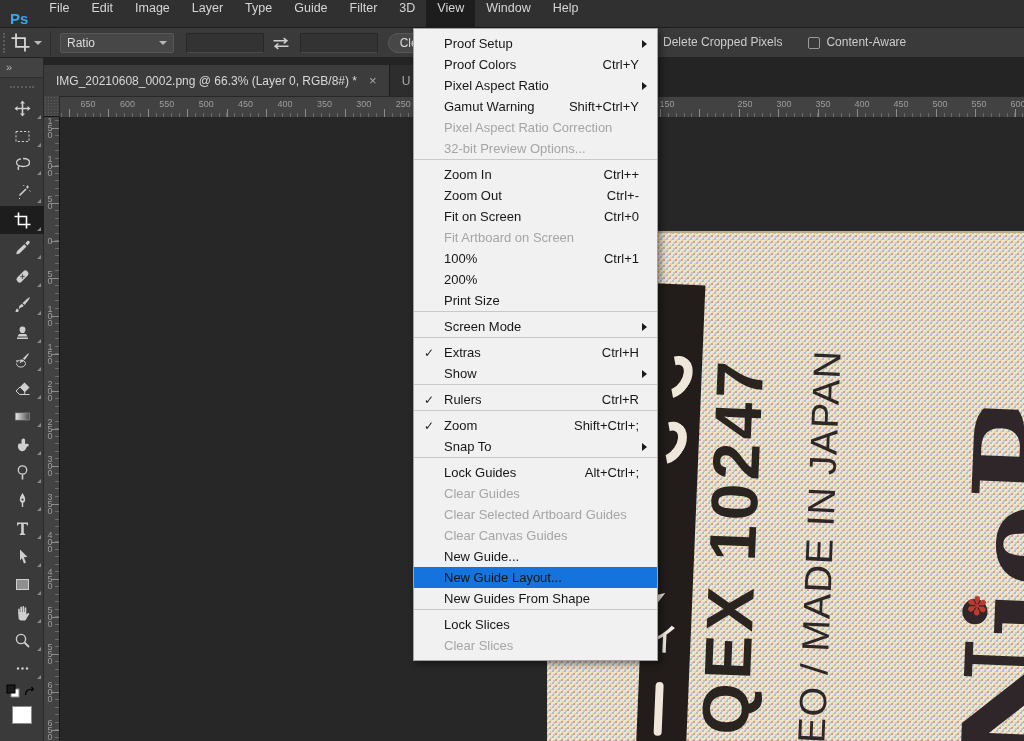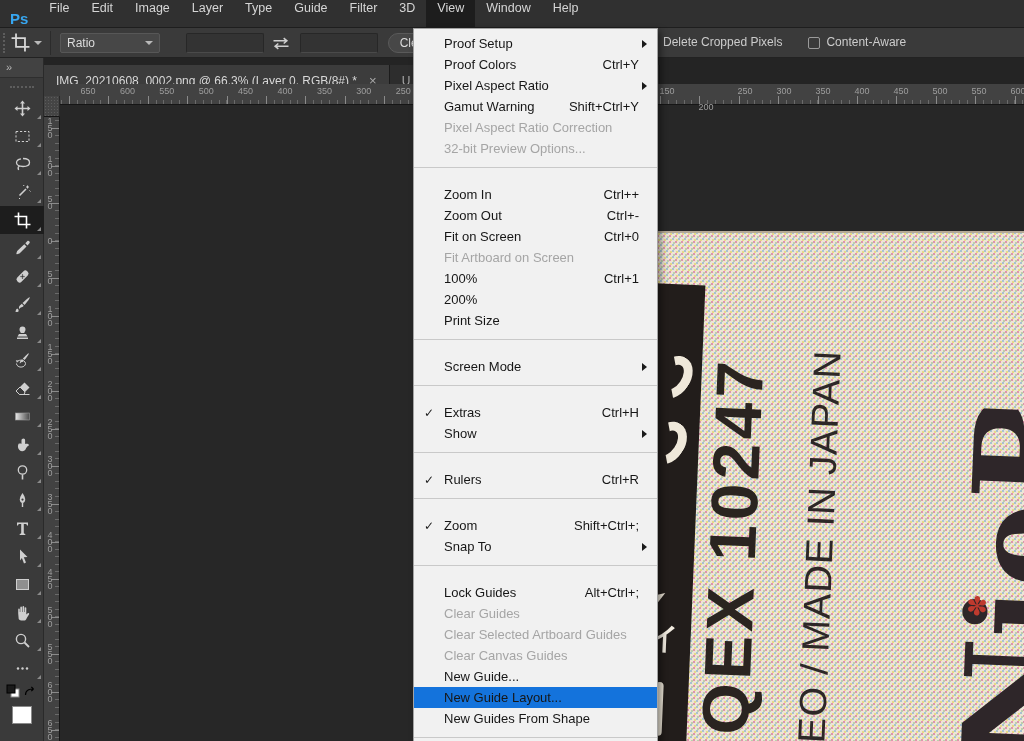--- a/index.html
+++ b/index.html
@@ -18,21 +18,21 @@
   #optionsbar { position:absolute; left:0; top:28px; width:100%; height:30px;
     background:#3a3a3a; border-bottom:1px solid #222; }
   #ob-grip { position:absolute; left:3px; top:5px; width:3px; height:20px;
     border-left:2px dotted #5d5d5d; }
   #ob-toolicon { position:absolute; left:11px; top:5px; width:19px; height:19px; color:#d8d8d8; }
   #ob-toolicon svg { width:19px; height:19px; }
   .chev { width:0; height:0; border-left:4px solid transparent; border-right:4px solid transparent;
     border-top:4px solid #b9b9b9; display:inline-block; }
   #ob-chev { position:absolute; left:34px; top:13px; }
   #ob-sep { position:absolute; left:50px; top:3px; height:24px; border-left:1px solid #2b2b2b; }
-  #ratio-select { position:absolute; left:60px; top:5px; width:100px; height:20px;
+  #ratio-select { position:absolute; left:60px; top:5px; width:114px; height:20px;
     background:#474747; border:1px solid #575757; border-radius:2px; color:#dcdcdc;
     font-size:12px; display:flex; align-items:center; padding:0 6px; }
   #ratio-select .chev { margin-left:auto; }
   .ob-field { position:absolute; top:5px; width:78px; height:20px; background:#333333;
     border:1px solid #272727; border-bottom-color:#4a4a4a; border-radius:2px; color:#ddd; font-size:12px; }
   #field-w { left:186px; } #field-h { left:300px; }
   #swap-dim { position:absolute; left:270px; top:8px; width:22px; height:15px; color:#cfcfcf; }
   #swap-dim svg { width:22px; height:15px; }
   #clear-btn { position:absolute; left:388px; top:5px; width:52px; height:20px;
     background:#474747; border:1px solid #5a5a5a; border-radius:10px; color:#dcdcdc;
@@ -64,21 +64,21 @@
   .tool .fly { position:absolute; right:3px; bottom:3px; width:0; height:0;
     border-left:4px solid transparent; border-bottom:4px solid #8a8a8a; }
   #tb-colors { display:flex; align-items:center; justify-content:space-between; padding:2px 6px; }
   #tb-colors svg { width:14px; height:14px; }
   #fg-swatch { width:20px; height:18px; background:#ffffff; border:1px solid #8a8a8a; margin:2px auto 0 auto; }
 
   
   #ruler-corner { position:absolute; left:44px; top:96px; width:16px; height:21px; background:#454545;
     border-right:1px solid #2a2a2a; border-bottom:1px solid #161616;
     background-image:radial-gradient(circle,#5c5c5c 0 .7px,transparent 1px); background-size:3px 3px; }
-  #ruler-h { position:absolute; left:60px; top:84px; width:964px; height:21px; background:#424242;
+  #ruler-h { position:absolute; left:60px; top:97px; width:964px; height:21px; background:#424242;
     border-bottom:1px solid #161616;
     background-image:
       repeating-linear-gradient(90deg,#8a8a8a 0 1px,transparent 1px 39.4px),
       repeating-linear-gradient(90deg,#6a6a6a 0 1px,transparent 1px 7.88px);
     background-size:100% 8px,100% 4px; background-position:9px 100%,1px 100%; background-repeat:no-repeat; }
   .rh-label { position:absolute; top:2px; transform:translateX(-50%); color:#9e9e9e; font-size:9px; }
   #ruler-v { position:absolute; left:44px; top:117px; width:16px; height:624px; background:#424242;
     border-right:1px solid #161616;
     background-image:
       repeating-linear-gradient(180deg,#8a8a8a 0 1px,transparent 1px 37.6px),
@@ -115,21 +115,21 @@
   #made-in { left:254px; top:95px; width:46px; height:442px; font-size:38px; letter-spacing:1px;
     color:#2d2727; font-weight:500; }
   #big-letters { left:396px; top:167px; width:148px; height:352px; font-size:135px; font-weight:bold;
     font-family:"DejaVu Serif","Liberation Serif",serif; color:#2e2629; }
   #flower { position:absolute; left:424px; top:350px; font-size:26px; color:#bf3a2e;
     font-family:"DejaVu Sans",sans-serif; }
 
   
   #viewmenu { position:absolute; left:413px; top:28px; width:245px; background:#f1f1f1;
     border:1px solid #a3a3a3; box-shadow:3px 3px 7px rgba(0,0,0,.45); padding:4px 0; z-index:100; }
-  .menu-section + .menu-section { border-top:1px solid #c9c9c9; margin-top:8px; padding-top:16px; }
+  .menu-section + .menu-section { border-top:1px solid #c9c9c9; margin-top:0; padding-top:4px; }
   .mi { height:21px; display:flex; align-items:center; padding:0 8px 0 10px; font-size:13px;
     color:#161616; cursor:default; }
   .mi .check { width:20px; font-size:12px; color:#1c1c1c; }
   .mi .mlabel { white-space:nowrap; }
   .mi .msc { margin-left:auto; margin-right:10px; white-space:nowrap; }
   .mi .arrow { margin-left:auto; margin-right:2px; width:0; height:0;
     border-left:5px solid #1a1a1a; border-top:4px solid transparent; border-bottom:4px solid transparent; }
   .mi.disabled { color:#a5a5a5; }
   .mi.hl { background:#1473dc; }
 </style>

